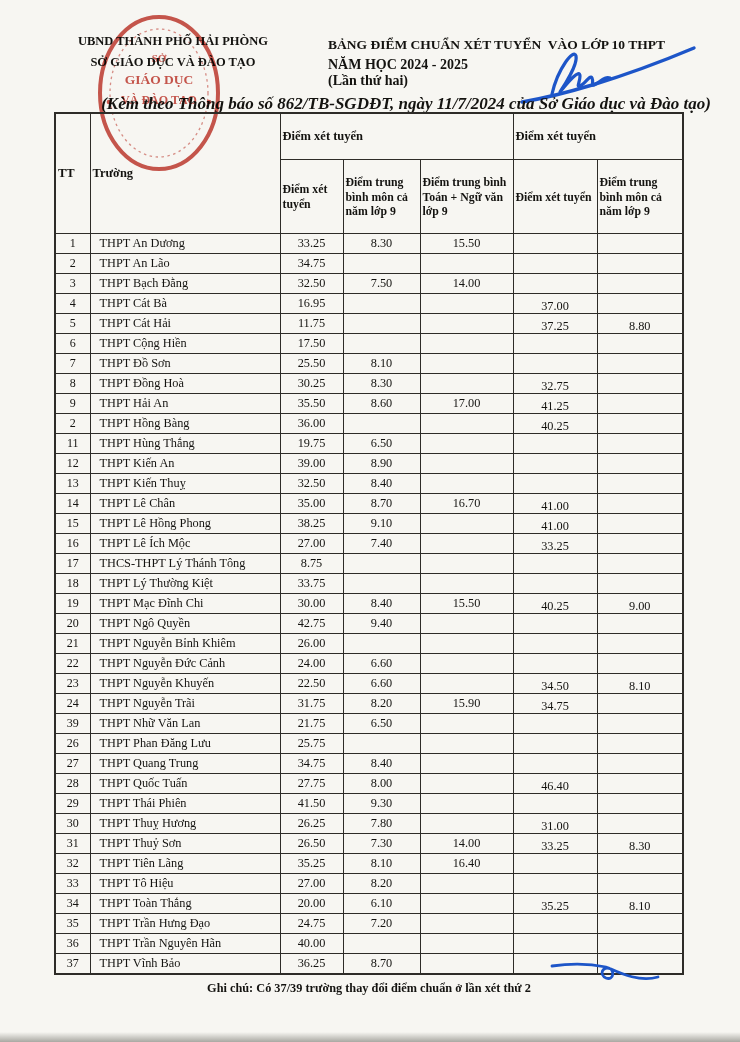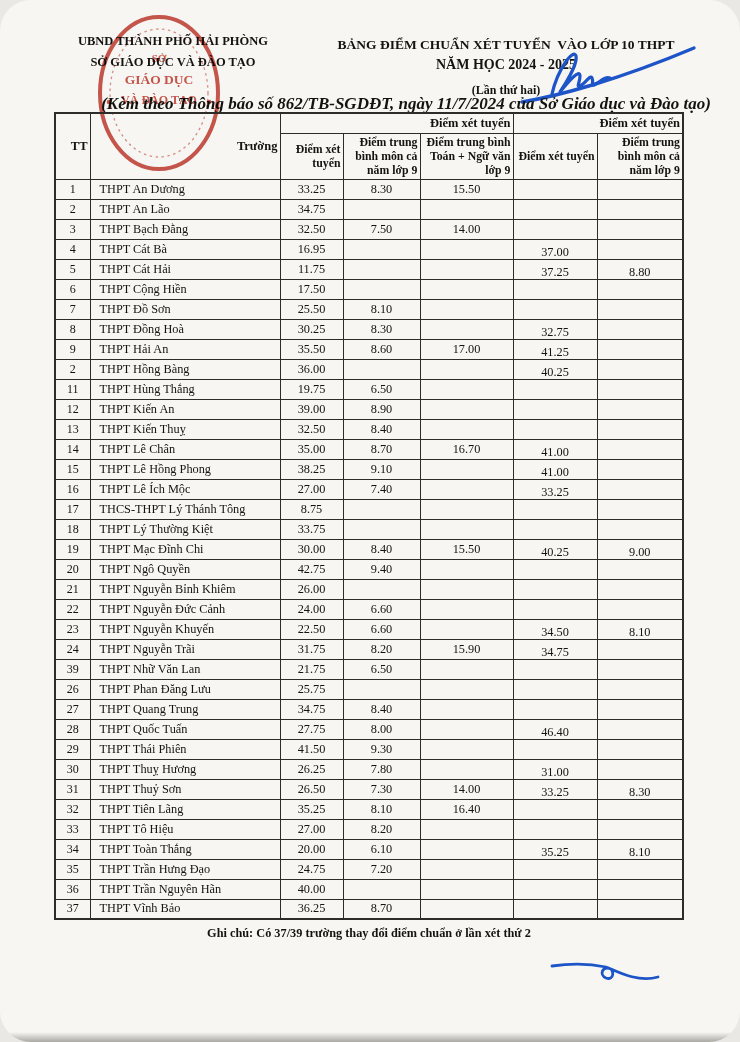--- a/index.html
+++ b/index.html
@@ -11,39 +11,38 @@
   }
   *{margin:0;padding:0;box-sizing:border-box;}
   html,body{background:#e9e8e4;}
   .page{
     position:relative;
     width:740px;height:1042px;
     background:var(--paper);
     overflow:hidden;
     font-family:"Liberation Serif","DejaVu Serif",serif;
     color:var(--text);
-    border-radius:31px;
   }
   .page::after{ 
     content:"";position:absolute;left:0;right:0;bottom:0;height:10px;
     background:linear-gradient(to bottom, rgba(167,166,160,0), #a9a8a2);
     pointer-events:none;
   }
   
   .org{
     position:absolute;left:68px;top:31px;width:210px;
     text-align:center;font-weight:bold;font-size:12.5px;line-height:21px;
   }
   .title-block{
     position:absolute;left:328px;top:37px;width:356px;
-    text-align:center;font-weight:bold;
+    text-align:left;font-weight:bold;
   }
   .title-block .t1{font-size:13.5px;white-space:pre;}
   .title-block .t2{font-size:14px;margin-top:4px;}
-  .title-block .t3{font-size:12px;margin-top:10px;}
+  .title-block .t3{font-size:14px;margin-top:0;}
   .subtitle{
     position:absolute;left:0;top:94px;width:740px;text-align:center;
     font-style:italic;font-weight:600;font-size:17px;margin-left:36px;
   }
   
   .stamp{
     position:absolute;left:94px;top:12px;width:130px;height:162px;
     mix-blend-mode:multiply;opacity:.85;pointer-events:none;
   }
   .stamp text{
@@ -57,22 +56,22 @@
   .sig-top path,.sig-bottom path{stroke:var(--ink);fill:none;stroke-linecap:round;stroke-linejoin:round;}
   
   .table-wrap{position:absolute;left:54px;top:112px;width:630px;}
   table{
     border-collapse:collapse;table-layout:fixed;width:628px;
     background:transparent;
   }
   th,td{border:1.2px solid var(--line);}
   table{border:2px solid var(--line);}
   thead th{
-    font-weight:bold;text-align:right;vertical-align:middle;
-    font-size:11.8px;line-height:1.22;padding:1px 2px;
+    font-weight:bold;text-align:left;vertical-align:middle;
+    font-size:11.8px;line-height:1.22;padding:15px 2px;
   }
   tr.group-row th{height:20px;font-size:12.5px;}
   tr.sub-row th{height:44px;}
   th.h-tt{font-size:12.5px;}
   th.h-school{font-size:12.5px;margin-top:12px;}
   tbody td{height:20px;font-size:12.3px;padding:0 2px;vertical-align:middle;}
   td.c-tt{text-align:center;font-size:12px;}
   td.c-school{text-align:left;padding-left:9px;white-space:nowrap;overflow:hidden;}
   td.c-num{text-align:center;}
   td.shift{position:relative;top:3px;}

